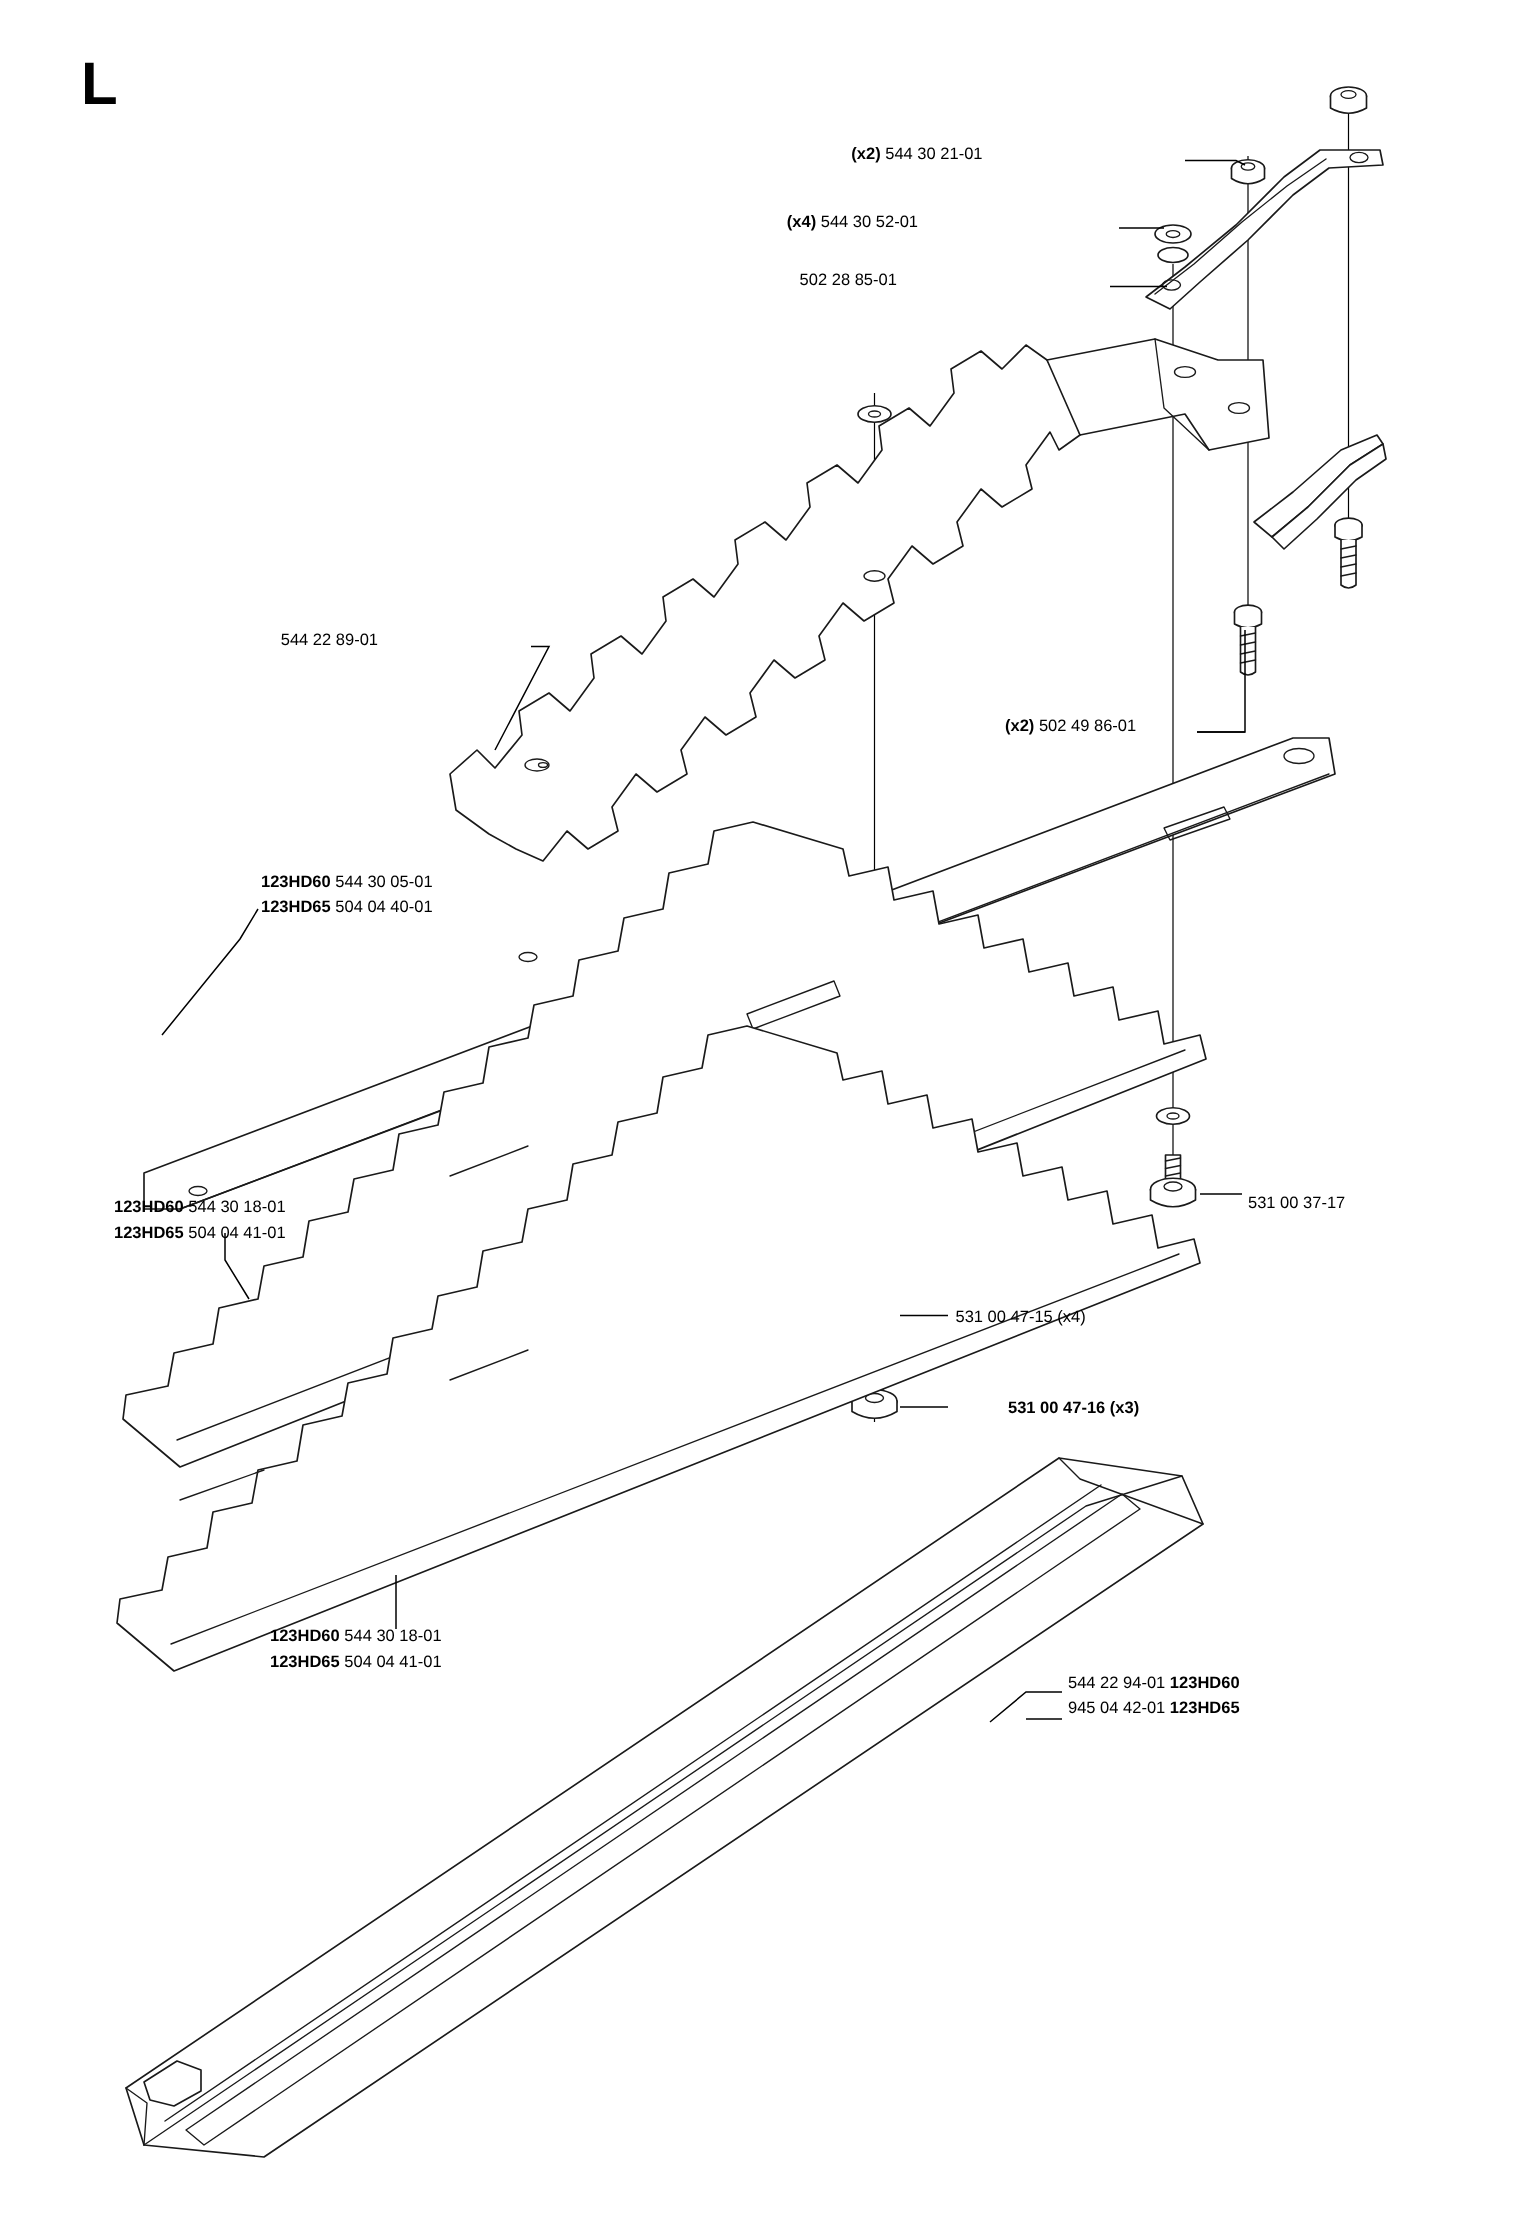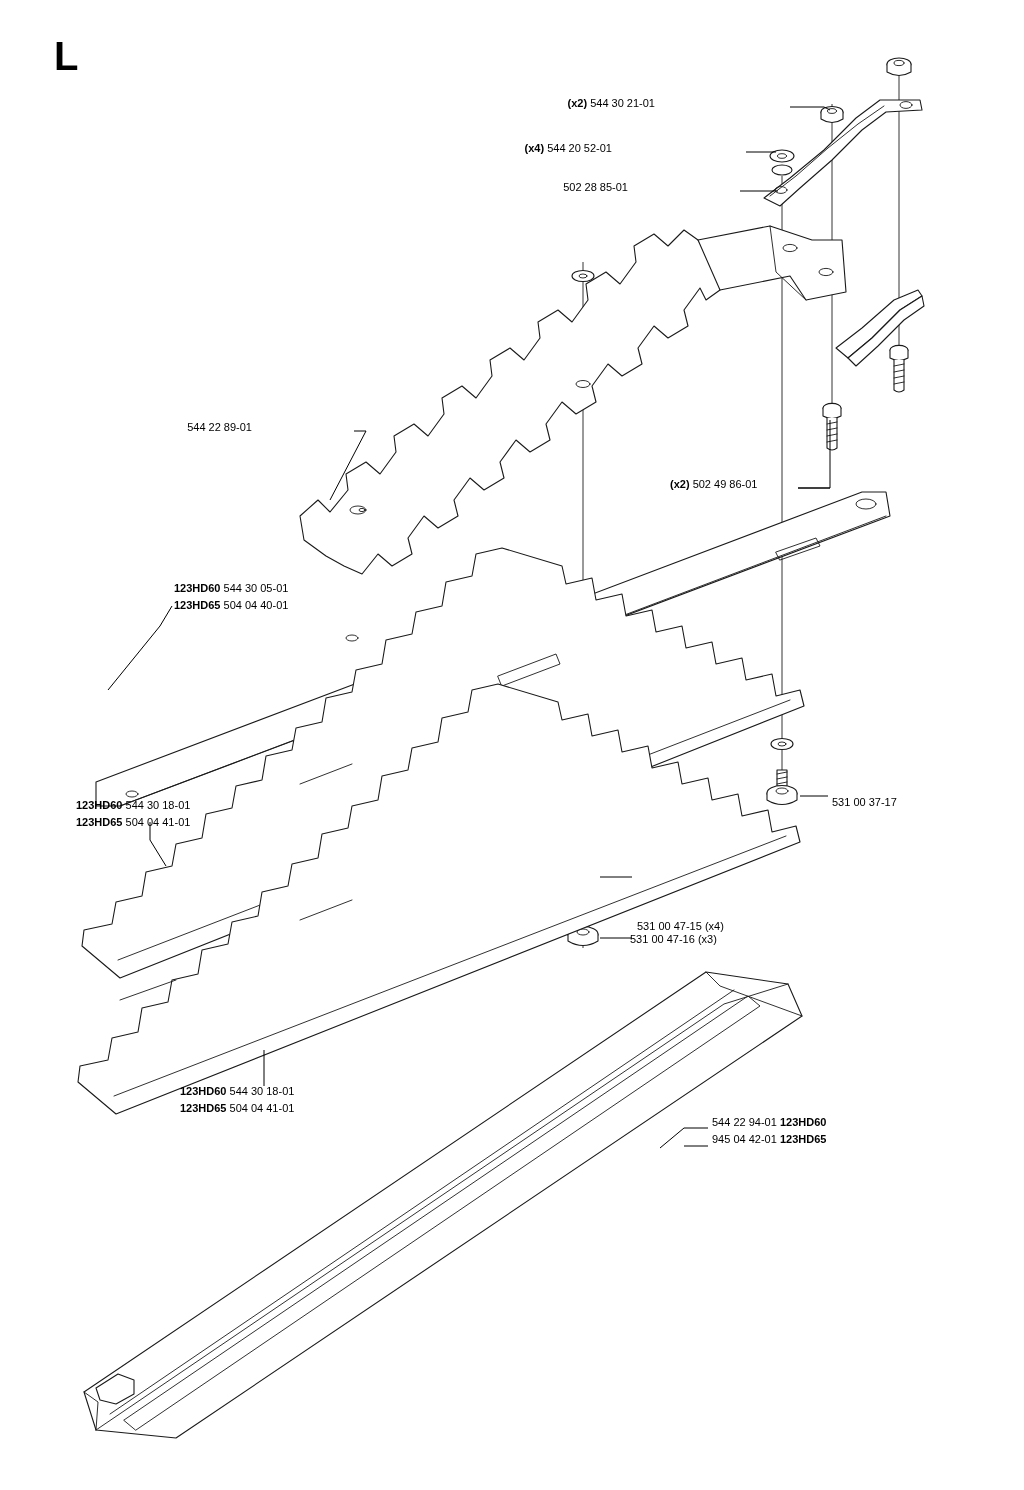--- a/index.html
+++ b/index.html
@@ -260,45 +260,45 @@
     </g>
   </svg>
 
   <div class="callout right" style="left:530px; top:95px; width:125px;">
     <b>(x2)</b>
     <span>544 30 21-01</span>
   </div>
 
   <div class="callout right" style="left:487px; top:140px; width:125px;">
     <b>(x4)</b>
-    <span>544 20 52-01</span>
-  </div>
-
-  <div class="callout right" style="left:503px; top:179px; width:125px;">
+    <span>544 30 52-01</span>
+  </div>
+
+  <div class="callout right" style="left:503px; top:179px; width:125px;text-align:center;">
     <span>502 28 85-01</span>
   </div>
 
   <div class="callout right" style="left:152px; top:419px; width:100px;">
     <span>544 22 89-01</span>
   </div>
 
   <div class="callout" style="left:670px; top:476px;">
     <b>(x2)</b>
     <span>502 49 86-01</span>
   </div>
 
   <div class="callout" style="left:832px; top:794px;">
     <span>531 00 37-17</span>
   </div>
 
-  <div class="callout" style="left:637px; top:870px;margin-top:48px;">
+  <div class="callout" style="left:637px; top:870px;">
     <span>531 00 47-15 (x4)</span>
   </div>
 
-  <div class="callout" style="left:630px; top:931px;">
+  <div class="callout" style="left:672px; top:931px;font-weight:bold;">
     <span>531 00 47-16 (x3)</span>
   </div>
 
   <div class="callout" style="left:174px; top:580px;text-align:center;">
     <div>
       <b>123HD60</b>
       <span>544 30 05-01</span>
     </div>
     <div>
       <b>123HD65</b>

